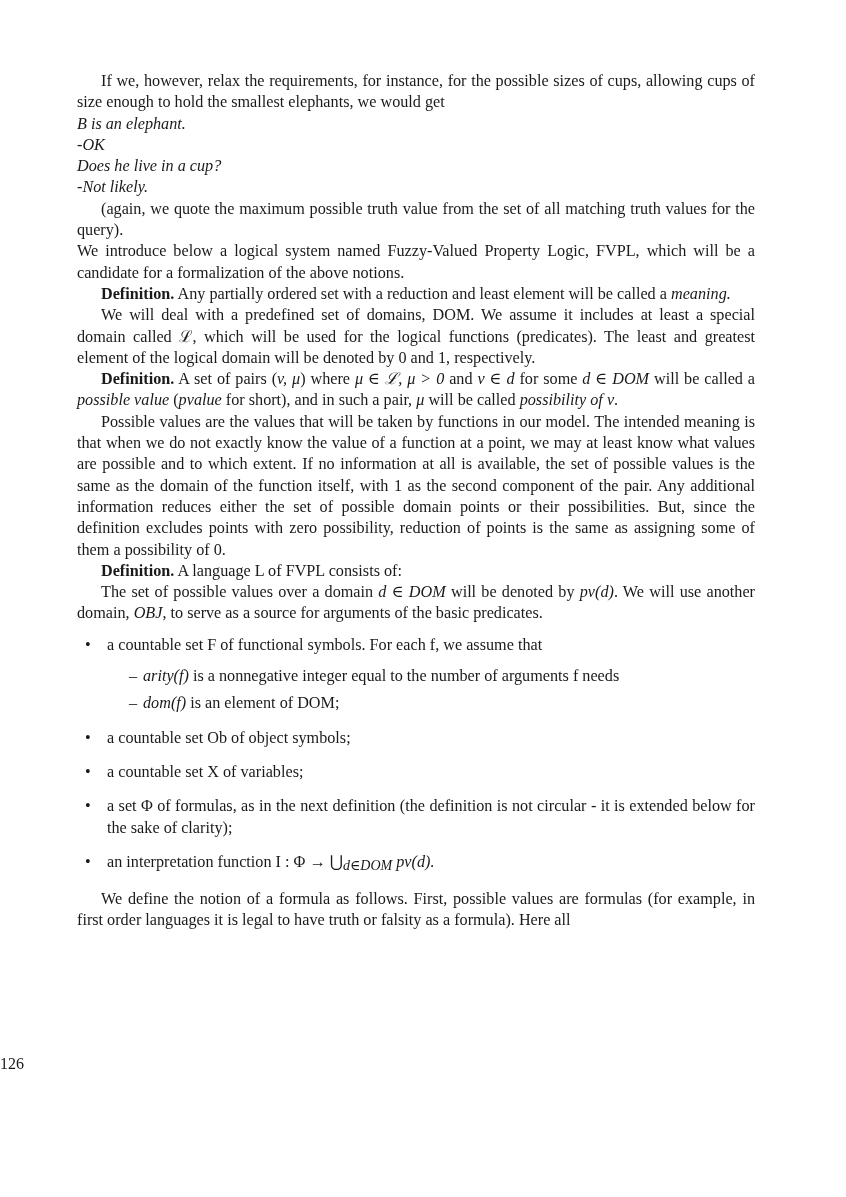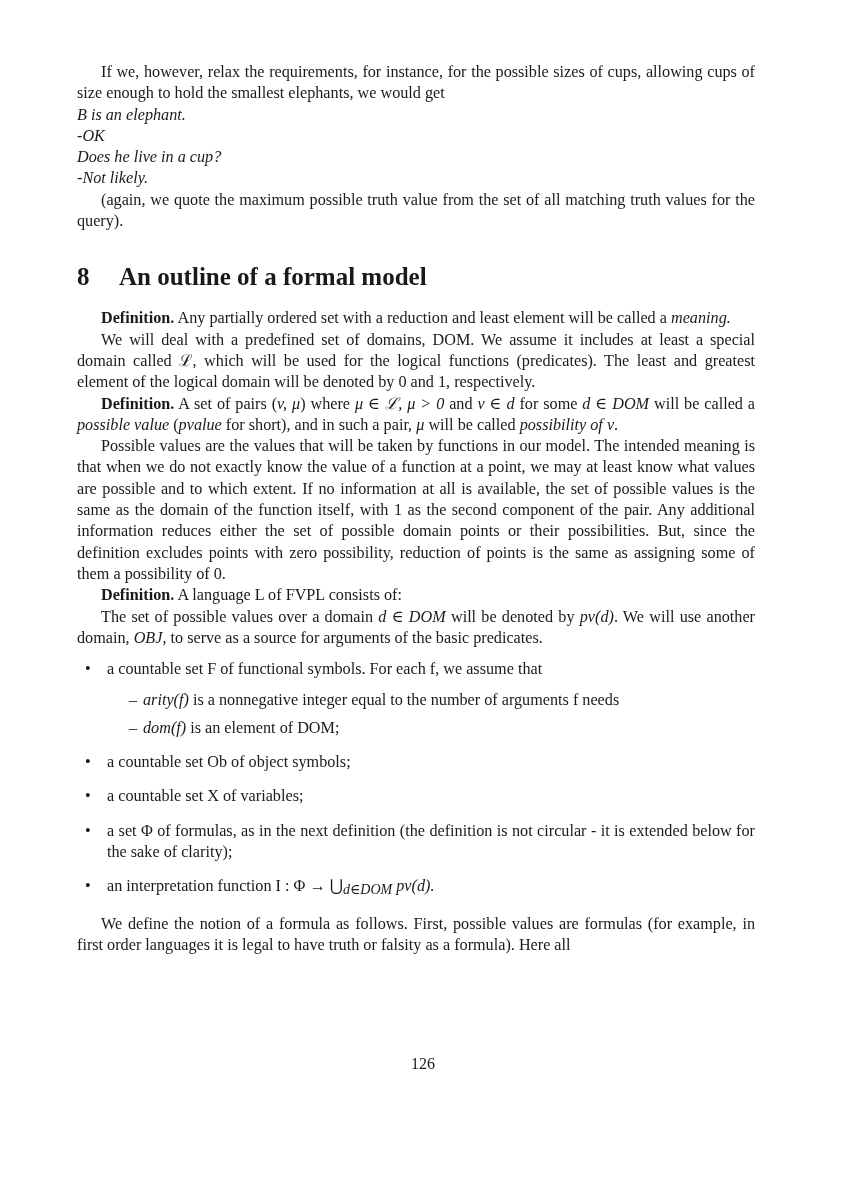--- a/index.html
+++ b/index.html
@@ -1,54 +1,52 @@
 <!DOCTYPE html>
 <html><head>
 <meta charset="utf-8">
 <style>
   html, body { margin: 0; padding: 0; background: #ffffff; }
   body { width: 846px; height: 1197px; position: relative; overflow: hidden;
          font-family: "DejaVu Serif", "Liberation Serif", serif; color: #1a1a1a; }
-  .page { position: absolute; left: 77px; top: 62px; width: 678px;
+  .page { position: absolute; left: 77px; top: 71px; width: 678px;
           font-family: "Liberation Serif", "DejaVu Serif", serif;
           font-size: 16.2px; line-height: 21.3px; text-align: justify; }
   p { margin: 0; }
   .ind { text-indent: 24px; }
   .line { display: block; font-style: italic; }
   h2 { font-family: "Liberation Serif", serif; font-weight: bold; font-size: 25px;
        margin: 30px 0 16px 0; line-height: 30px; }
   h2 .num { display: inline-block; width: 42px; }
   .b { font-weight: bold; }
   .i { font-style: italic; }
   ul.bul { list-style: none; margin: 10px 0 0 0; padding: 0; }
   ul.bul > li { position: relative; padding-left: 30px; margin-bottom: 13px; }
   ul.bul > li .dot { position: absolute; left: 8px; top: 0; }
   ul.sub { list-style: none; margin: 10px 0 0 0; padding: 0; }
   ul.sub > li { position: relative; padding-left: 36px; margin-bottom: 6px; }
   ul.sub > li .dash { position: absolute; left: 22px; top: 0; }
   .after { margin-top: 8px; }
-  .pagenum { position: absolute; left: 0; width: 846px; top: 1055px; text-align: center;
+  .pagenum { position: absolute; left: 0; width: 846px; top: 1055px; 
              font-family: "Liberation Serif", serif; font-size: 16px; }
   sub { font-size: 14px; font-style: italic; vertical-align: -3px; }
 </style>
 </head>
 <body>
 
 <div class="page">
   <p class="ind">If we, however, relax the requirements, for instance, for the possible sizes of cups, allowing cups of size enough to hold the smallest elephants, we would get</p>
   <span class="line">B is an elephant.</span>
   <span class="line">-OK</span>
   <span class="line">Does he live in a cup?</span>
   <span class="line">-Not likely.</span>
   <p class="ind">(again, we quote the maximum possible truth value from the set of all matching truth values for the query).</p>
 
-  <h2>
-    <span class="num">8</span><span>An outline of a formal model</span>
-  </h2>
 
+  <p>We introduce below a logical system named Fuzzy-Valued Property Logic, FVPL, which will be a candidate for a formalization of the above notions.</p>
   <p class="ind">
     <span class="b">Definition.</span>
     <span>Any partially ordered set with a reduction and least element will be called a</span>
     <span class="i">meaning.</span>
   </p>
   <p class="ind">We will deal with a predefined set of domains, DOM. We assume it includes at least a special domain called ℒ, which will be used for the logical functions (predicates). The least and greatest element of the logical domain will be denoted by 0 and 1, respectively.</p>
   <p class="ind"><span class="b">Definition.</span> <span>A set of pairs (</span><span class="i">v, μ</span><span>) where </span><span class="i">μ ∈ ℒ, μ &gt; 0</span><span> and </span><span class="i">v ∈ d</span><span> for some </span><span class="i">d ∈ DOM</span><span> will be called a </span><span class="i">possible value</span><span> (</span><span class="i">pvalue</span><span> for short), and in such a pair, </span><span class="i">μ</span><span> will be called </span><span class="i">possibility of v</span><span>.</span></p>
   <p class="ind">Possible values are the values that will be taken by functions in our model. The intended meaning is that when we do not exactly know the value of a function at a point, we may at least know what values are possible and to which extent. If no information at all is available, the set of possible values is the same as the domain of the function itself, with 1 as the second component of the pair. Any additional information reduces either the set of possible domain points or their possibilities. But, since the definition excludes points with zero possibility, reduction of points is the same as assigning some of them a possibility of 0.</p>
   <p class="ind">
     <span class="b">Definition.</span>

